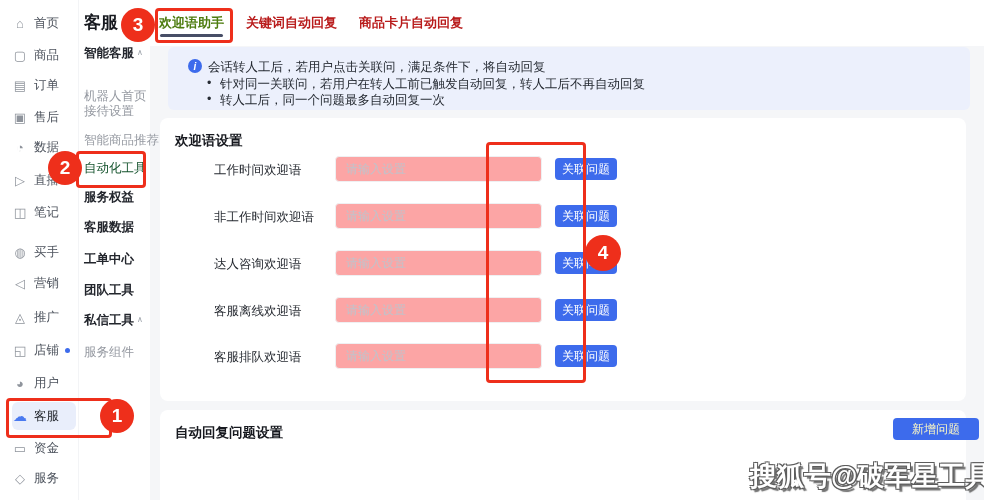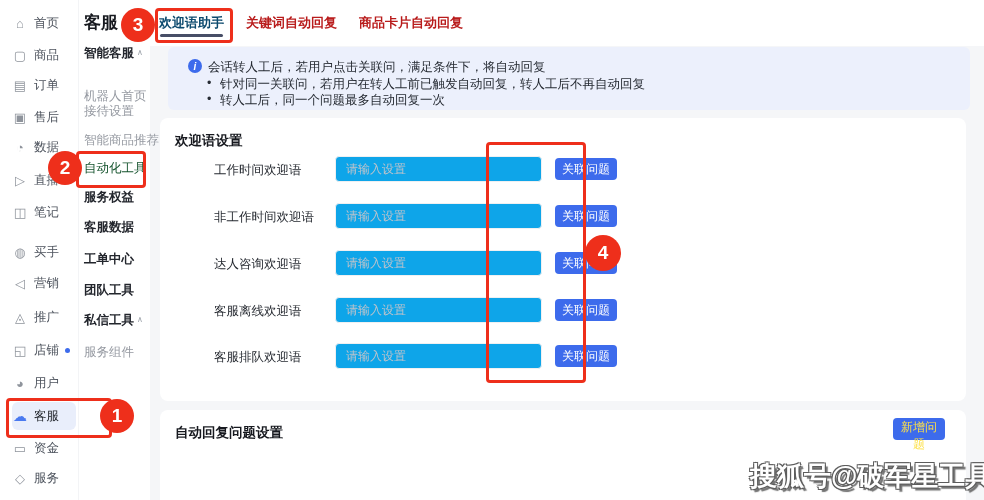--- a/index.html
+++ b/index.html
@@ -24,21 +24,21 @@
   .sm-item.group{color:#23262d;font-weight:bold;}
   .sm-item.sub{color:#9599a1;}
   .sm-item.selected{color:#14532d;font-weight:normal;}
   .caret{font-size:8px;color:#9aa0a8;margin-left:3px;font-weight:normal;vertical-align:2px;}
 
   
   .main{position:absolute;left:150px;top:0;right:0;height:500px;background:#f5f6f8;}
   .tabbar{position:absolute;left:0;top:0;right:0;height:46px;background:#fff;display:flex;
           align-items:stretch;gap:22px;padding-left:9px;}
   .tab{font-size:13px;color:#b91c1c;display:flex;align-items:center;position:relative;cursor:pointer;font-weight:bold;}
-  .tab.active{font-weight:bold;color:#0c4a6e;}
+  .tab.active{font-weight:bold;color:#4d7c0f;}
   .tab.active::after{content:"";position:absolute;left:1px;right:1px;bottom:9px;height:3px;
           background:#474e66;border-radius:2px;}
 
   
   .banner{position:absolute;left:18px;top:47px;width:802px;height:63px;background:#ecf0fc;
           border-radius:6px;color:#262b33;font-size:12.5px;}
   .info-badge{position:absolute;left:20px;top:12px;width:14px;height:14px;border-radius:50%;
           background:#3d6bec;color:#fff;font-size:10px;font-style:italic;font-weight:bold;
           display:flex;align-items:center;justify-content:center;}
   .banner-title{position:absolute;left:40px;top:12px;}
@@ -47,29 +47,29 @@
   .bullet-0{top:29px;} .bullet-1{top:45px;}
 
   
   .card{position:absolute;background:#fff;border-radius:8px;}
   .card1{left:10px;top:118px;width:806px;height:283px;}
   .card2{left:10px;top:410px;width:806px;height:110px;}
   .card-title{position:absolute;left:15px;top:14px;font-size:13.5px;font-weight:bold;color:#17191f;}
 
   .frow{position:absolute;left:15px;height:26px;width:430px;margin-left:39px;}
   .flabel{position:absolute;left:0;top:6px;font-size:12.5px;color:#262a31;white-space:nowrap;}
-  .finput{position:absolute;left:121px;top:0;width:195px;height:24px;background:#0ea5e9;
+  .finput{position:absolute;left:121px;top:0;width:195px;height:24px;background:#fca5a5;
           border:1px solid #eff0f2;border-radius:4px;padding:0 0 0 10px;font-size:12px;color:#333;
           font-family:"Liberation Sans","DejaVu Sans",sans-serif;outline:none;}
   .finput::placeholder{color:#bfc3cb;}
   .fbtn{position:absolute;left:341px;top:2px;width:62px;height:22px;background:#3d6bec;color:#fff;
         border:none;border-radius:4px;font-size:12px;cursor:pointer;
         font-family:"Liberation Sans","DejaVu Sans",sans-serif;}
 
-  .add-btn{position:absolute;left:733px;top:8px;width:52px;height:22px;background:#3d6bec;color:#fde047;
+  .add-btn{position:absolute;left:733px;top:8px;width:86px;height:22px;background:#3d6bec;color:#fef9c3;
         border:none;border-radius:4px;font-size:12px;cursor:pointer;
         font-family:"Liberation Sans","DejaVu Sans",sans-serif;}
   .thead{position:absolute;left:15px;top:42px;width:778px;height:30px;background:#f6f7f9;
          border-radius:4px;}
   .th{position:absolute;top:8px;font-size:12.5px;color:#646a73;white-space:nowrap;}
 
   
   .abox{position:absolute;border:3px solid #ee2f1b;border-radius:4px;z-index:20;pointer-events:none;}
   .abox1{left:6px;top:398px;width:100px;height:34px;}
   .abox2{left:76px;top:151px;width:64px;height:31px;}

